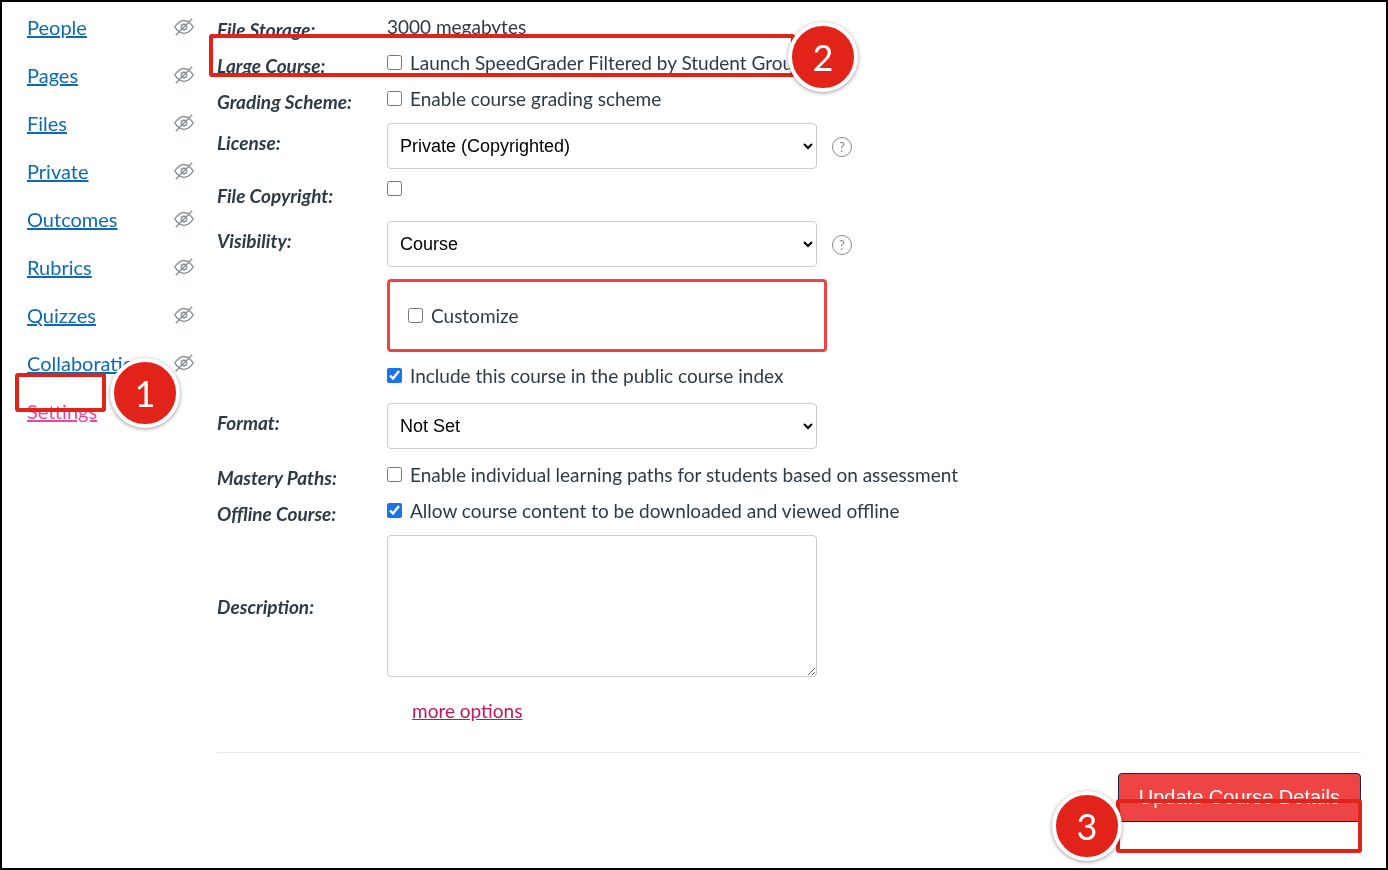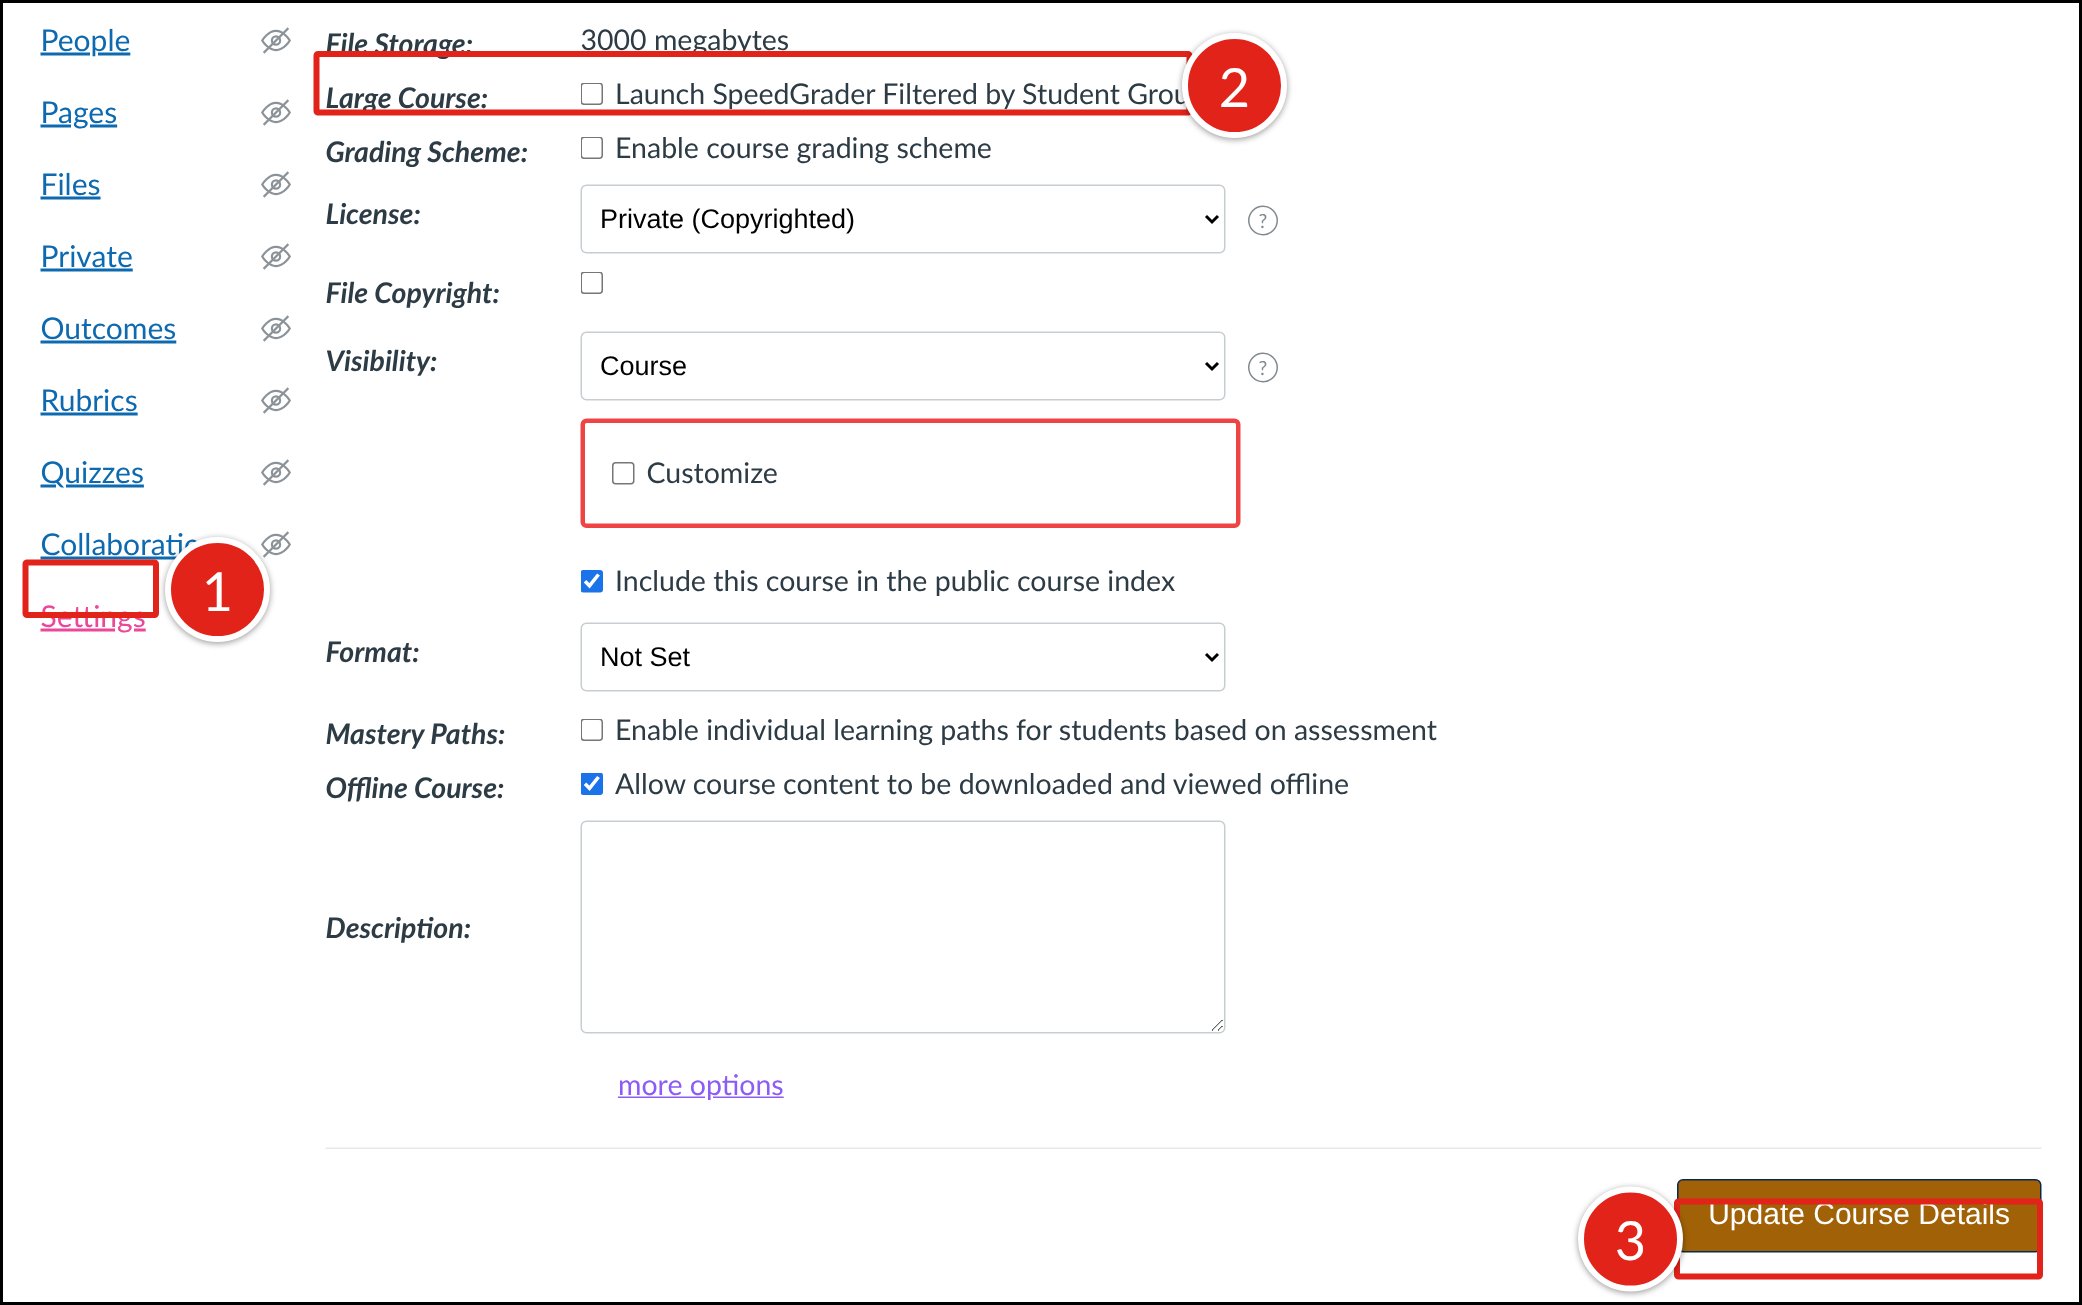--- a/index.html
+++ b/index.html
@@ -25,23 +25,23 @@
   .form { flex:1; padding:5px 25px 0 15px; }
   .row { display:flex; align-items:flex-start; margin-bottom:10px; }
   .lbl { width:170px; font-weight:700; font-size:19px; padding-top:3px;font-style:italic; }
   .val { flex:1; font-size:19px; font-weight:400; color:#2d3b45; }
   .chk-row { display:flex; align-items:center; gap:8px; font-size:19px; }
   .chk-row input[type=checkbox]{ width:15px; height:15px; }
   select.wide { width:430px; height:46px; font-size:18px; padding:4px 8px; border:1px solid #c7cdd1; border-radius:4px; background:#fff; }
   .help-circle { display:inline-flex; align-items:center; justify-content:center; width:20px; height:20px; border:1.5px solid #2d3b45; border-radius:50%; font-size:13px; color:#2d3b45; margin-left:10px; opacity:.6; }
   .customize-box { width:440px; border:3px solid #ef4444; border-radius:4px; padding:22px 18px; margin-top:12px; }
   textarea.desc { width:430px; height:142px; border:1px solid #c7cdd1; border-radius:4px; resize:both; font-size:16px; padding:6px; }
-  .more-link { color:#8b5cf6; text-decoration:underline; font-size:19px; margin-left:25px; }
+  .more-link { color:#be185d; text-decoration:underline; font-size:19px; margin-left:25px; }
   .hr { border:none; border-top:1px solid #e8e8e8; margin:30px 0 20px 0; }
-  .btn-update { float:right; background:#a16207; color:#fff; font-size:20px; padding:12px 20px; border:1px solid #0a2a4d; border-radius:4px; cursor:pointer; margin-right:0; }
+  .btn-update { float:right; background:#ef4444; color:#fff; font-size:20px; padding:12px 20px; border:1px solid #0a2a4d; border-radius:4px; cursor:pointer; margin-right:0; }
 </style>
 </head>
 <body>
 
 <div class="frame">
  <div class="content">
 
   <div class="nav">
     <div class="nav-row">
       <a class="nav-link">People</a>
@@ -158,21 +158,21 @@
         <select class="wide">
           <option>Course</option>
         </select>
         <span class="help-circle">?</span>
         <div class="customize-box">
           <label class="chk-row">
             <input type="checkbox" style="">
             <span>Customize</span>
           </label>
         </div>
-        <div class="chk-row" style="margin-top:24px">
+        <div class="chk-row" style="margin-top:12px">
           <input type="checkbox" checked="" style="accent-color: rgb(26, 115, 232);">
           <span>Include this course in the public course index</span>
         </div>
       </div>
     </div>
 
     <div class="row" style="margin-top:16px">
       <div class="lbl" style="padding-top:8px">Format:</div>
       <div class="val">
         <select class="wide">

